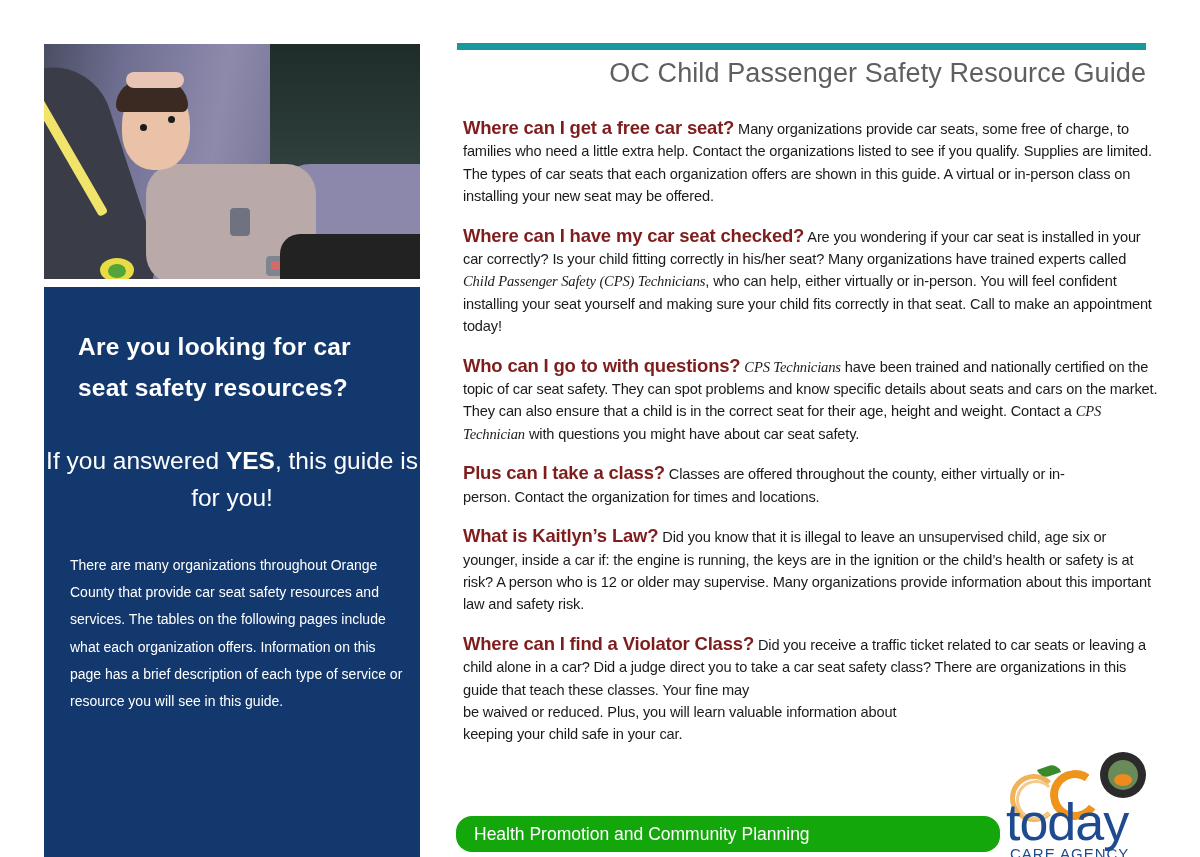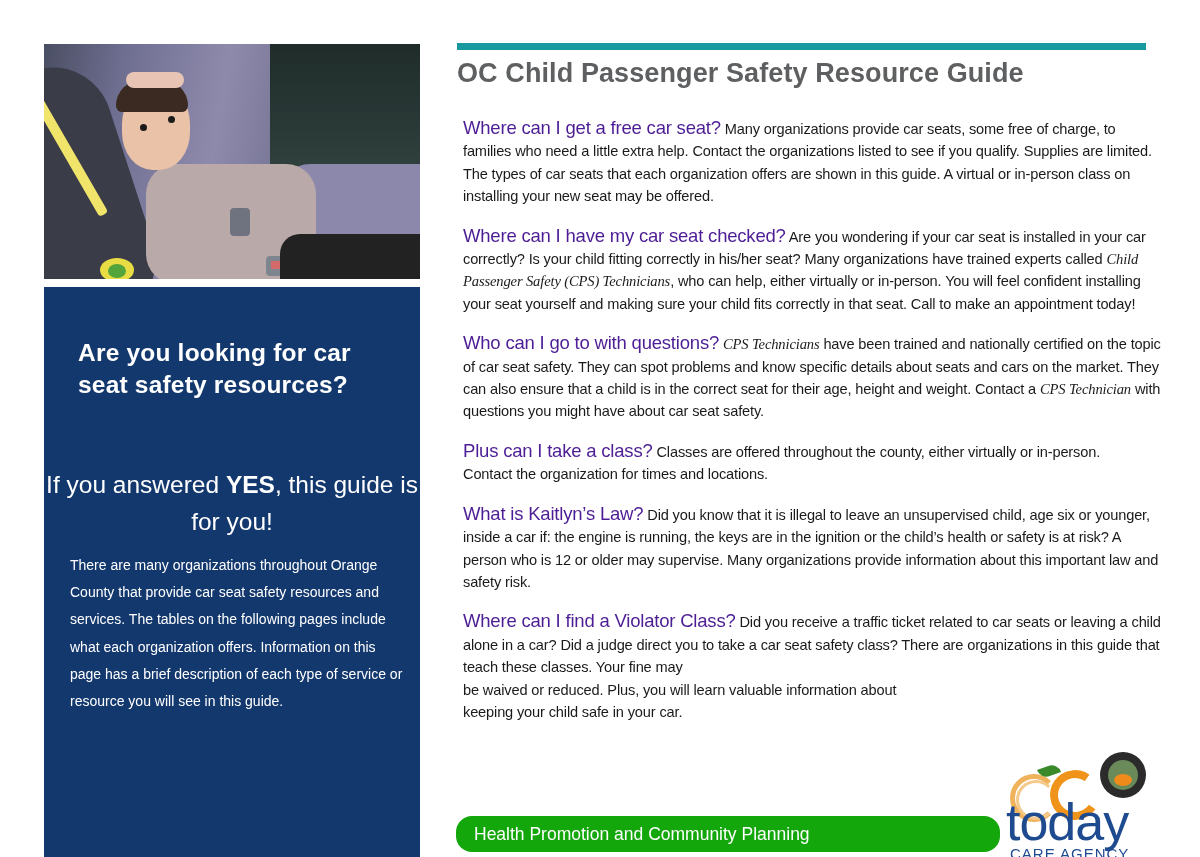--- a/index.html
+++ b/index.html
@@ -23,31 +23,31 @@
   .photo .buckle { position: absolute; left: 186px; top: 164px; width: 20px; height: 28px; background: #6f7380; border-radius: 4px; }
   .photo .buckle2 { position: absolute; left: 222px; top: 212px; width: 22px; height: 20px; background: #7f858e; border-radius: 4px; }
   .photo .buckle2 i { position: absolute; left: 5px; top: 5px; width: 10px; height: 8px; background: #d46a6a; }
   .photo .pants { position: absolute; right: 0; top: 190px; width: 140px; height: 50px; background: #222; border-radius: 20px 0 0 0; }
   .photo .handle-tag { position: absolute; left: 56px; top: 214px; width: 34px; height: 24px; border-radius: 50%; background: #e7dc43; }
   .photo .handle-tag i { position: absolute; left: 8px; top: 6px; width: 18px; height: 14px; border-radius: 50%; background: #53a43a; }
 
   .side-panel {
     position: absolute; left: 44px; top: 287px; width: 376px; height: 570px; background: #13386e; color: #fff;
   }
-  .side-q { position: absolute; left: 34px; top: 50px; width: 320px; font-size: 24.5px; font-weight: bold; line-height: 32px; letter-spacing: 0.2px; }
-  .side-yes { position: absolute; left: 0; top: 155px; width: 376px; text-align: center; font-size: 24.5px; line-height: 37px; margin-top: 24px; }
+  .side-q { position: absolute; left: 34px; top: 39px; width: 320px; font-size: 24.5px; font-weight: bold; line-height: 41px; letter-spacing: 0.2px; }
+  .side-yes { position: absolute; left: 0; top: 155px; width: 376px; text-align: center; font-size: 24.5px; line-height: 37px; }
   .side-yes b { font-weight: bold; }
   .side-body { position: absolute; left: 26px; top: 265px; width: 336px; font-size: 14px; line-height: 27.2px; }
 
   .teal-bar { position: absolute; left: 457px; top: 43px; width: 689px; height: 7px; background: #18999f; }
-  .title { position: absolute; left: 457px; top: 58px; width: 689px; text-align: left; font-size: 27px; font-weight: bold; color: #5e5f61; letter-spacing: 0.1px; }
+  .title { position: absolute; left: 457px; top: 58px; width: 689px; text-align: right; font-size: 27px; font-weight: normal; color: #5e5f61; letter-spacing: 0.1px; }
 
   .content { position: absolute; left: 463px; top: 117px; width: 700px; font-family: "Liberation Sans", sans-serif; color: #1a1a1a; }
   .sec { font-size: 14.6px; line-height: 22.4px; margin: 0 0 17px 0; letter-spacing: -0.15px; }
-  .sec .q { color: #4c1d95; font-weight: normal; font-size: 18.5px; letter-spacing: -0.2px; }
+  .sec .q { color: #7f1d1d; font-weight: bold; font-size: 18.5px; letter-spacing: -0.2px; }
   .sec i { font-style: italic; font-family: Liberation Serif, serif; }
 
   .green-bar {
     position: absolute; left: 456px; top: 816px; width: 544px; height: 36px; background: #13a70b; color: #fff;
     font-size: 17.5px; line-height: 36px; padding-left: 18px; box-sizing: border-box; border-radius: 16px;
   }
 
   .logo { position: absolute; left: 1004px; top: 752px; width: 150px; height: 105px; }
   .logo .ring1 { position: absolute; left: 6px; top: 22px; width: 48px; height: 48px; border: 5px solid #f0b25a; border-radius: 50%; border-right-color: transparent; box-sizing: border-box; }
   .logo .ring2 { position: absolute; left: 12px; top: 28px; width: 40px; height: 40px; border: 3px solid #f4c98a; border-radius: 50%; border-right-color: transparent; box-sizing: border-box; }

